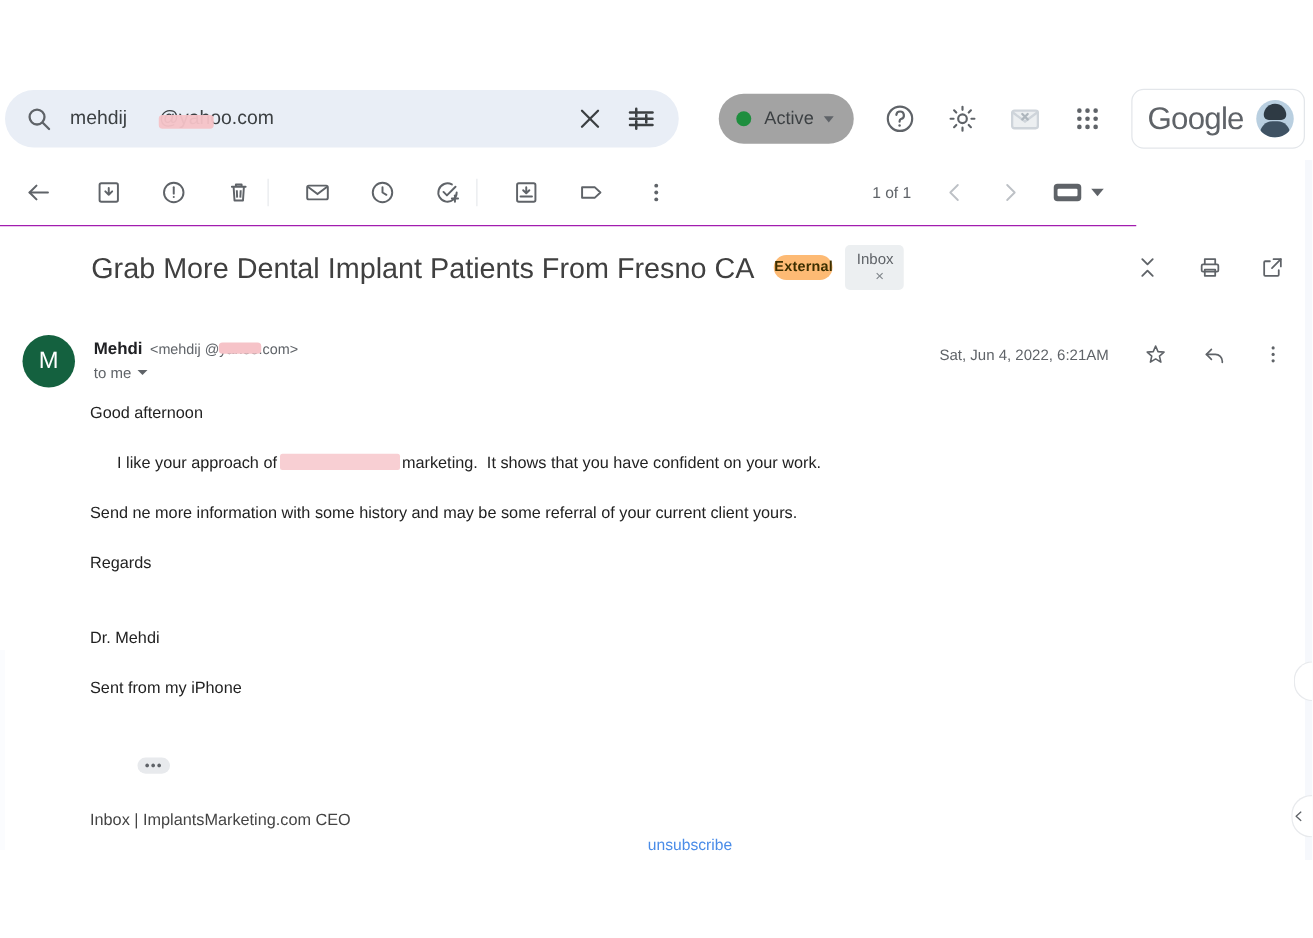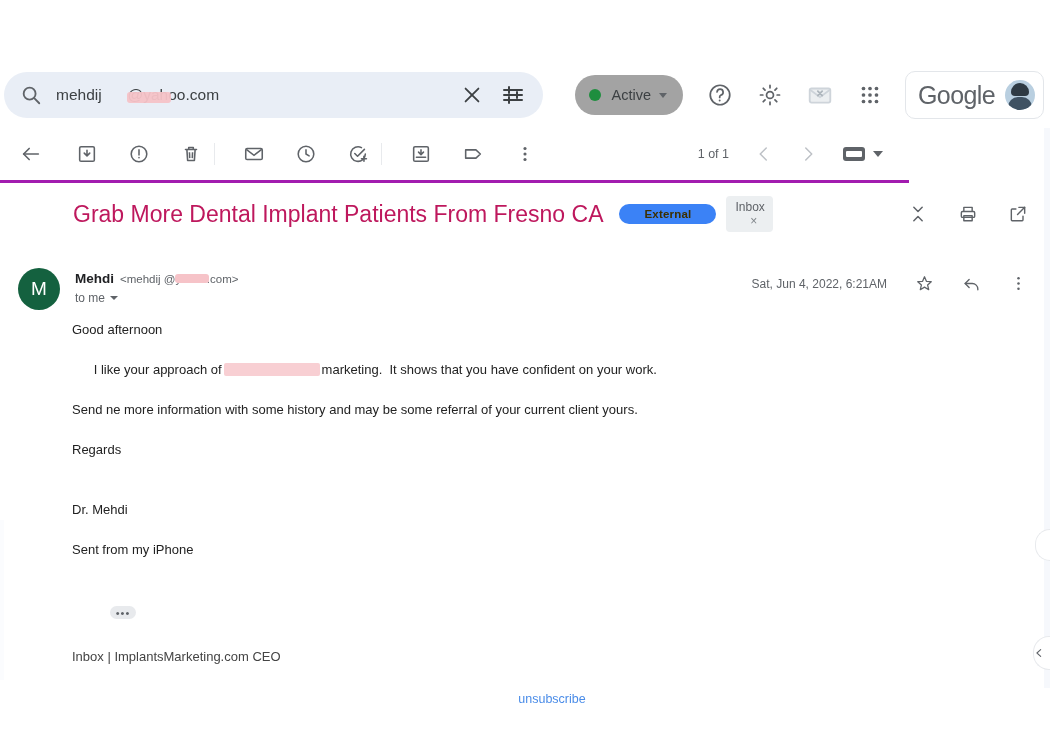--- a/index.html
+++ b/index.html
@@ -108,21 +108,21 @@
     content: ""; position: absolute;
     left: 3px; bottom: 0; width: 24px; height: 13px;
     border-radius: 10px 10px 0 0; background: #3f5263;
   }
 
   
   .actionbar {
     position: absolute; left: 0; top: 128px;
     width: 909px; height: 52px;
     display: flex; align-items: center;
-    border-bottom: 3px solid #a21caf;
+    border-bottom: 1px solid #a21caf;
     justify-content: space-between;
   }
   .ab-icon {
     width: 22px; height: 22px;
     flex: none; cursor: pointer;
   }
   .ab-sep { width: 1px; height: 22px; background: #e8eaed; margin: 0 12px; flex:none;}
   .pager {
     margin-left: auto;
     display: flex; align-items: center;
@@ -144,29 +144,29 @@
   }
 
   
   .subject-row {
     position: absolute; left: 0; top: 186px;
     width: 1050px; height: 56px;
     display: flex; align-items: center;
   }
   .subject-text {
     margin-left: 73px;
-    font-size: 23px; color: #be185d; font-weight: 400;
+    font-size: 23px; color: #404040; font-weight: 400;
     white-space: nowrap;
   }
   .badge-external {
     margin-left: 16px;
-    background: #3b82f6; color: #3c2f00;
+    background: #fdba74; color: #3c2f00;
     font-size: 11.5px; font-weight: bold;
     border-radius: 11px;
-    padding: 4px 25px;
+    padding: 4px 0;
     letter-spacing: .2px;
   }
   .chip-inbox {
     margin-left: 10px;
     background: #eceff1; color: #5f6368;
     font-size: 12px;
     border-radius: 4px;
     padding: 4px 8px 4px 9px;
     display: flex; align-items: center;
     cursor: pointer;
@@ -240,21 +240,21 @@
   .expand-dots {
     margin-top: 12px;
     display: inline-flex; align-items: center; justify-content: center;
     width: 26px; height: 13px;
     background: #e8eaed; border-radius: 7px;
     color: #5f6368; font-size: 11px; line-height: 6px;
     letter-spacing: 1px;
     cursor: pointer;
   }
   .signature { margin-top: 24px; font-size: 13px; color: #444444; }
-  .unsub-row { margin-top: 22px; text-align: center; width: 960px; }
+  .unsub-row { text-align: center; width: 960px; }
   .unsub-link { color: #4a8ce8; font-size: 12.5px; text-decoration: none; cursor: pointer; }
 
   
   .side-tab-right {
     position: absolute; right: 0; top: 529px;
     width: 14px; height: 30px;
     border: 1px solid #e8eaed; border-right: none;
     border-radius: 16px 0 0 16px;
     background: #ffffff;
   }

